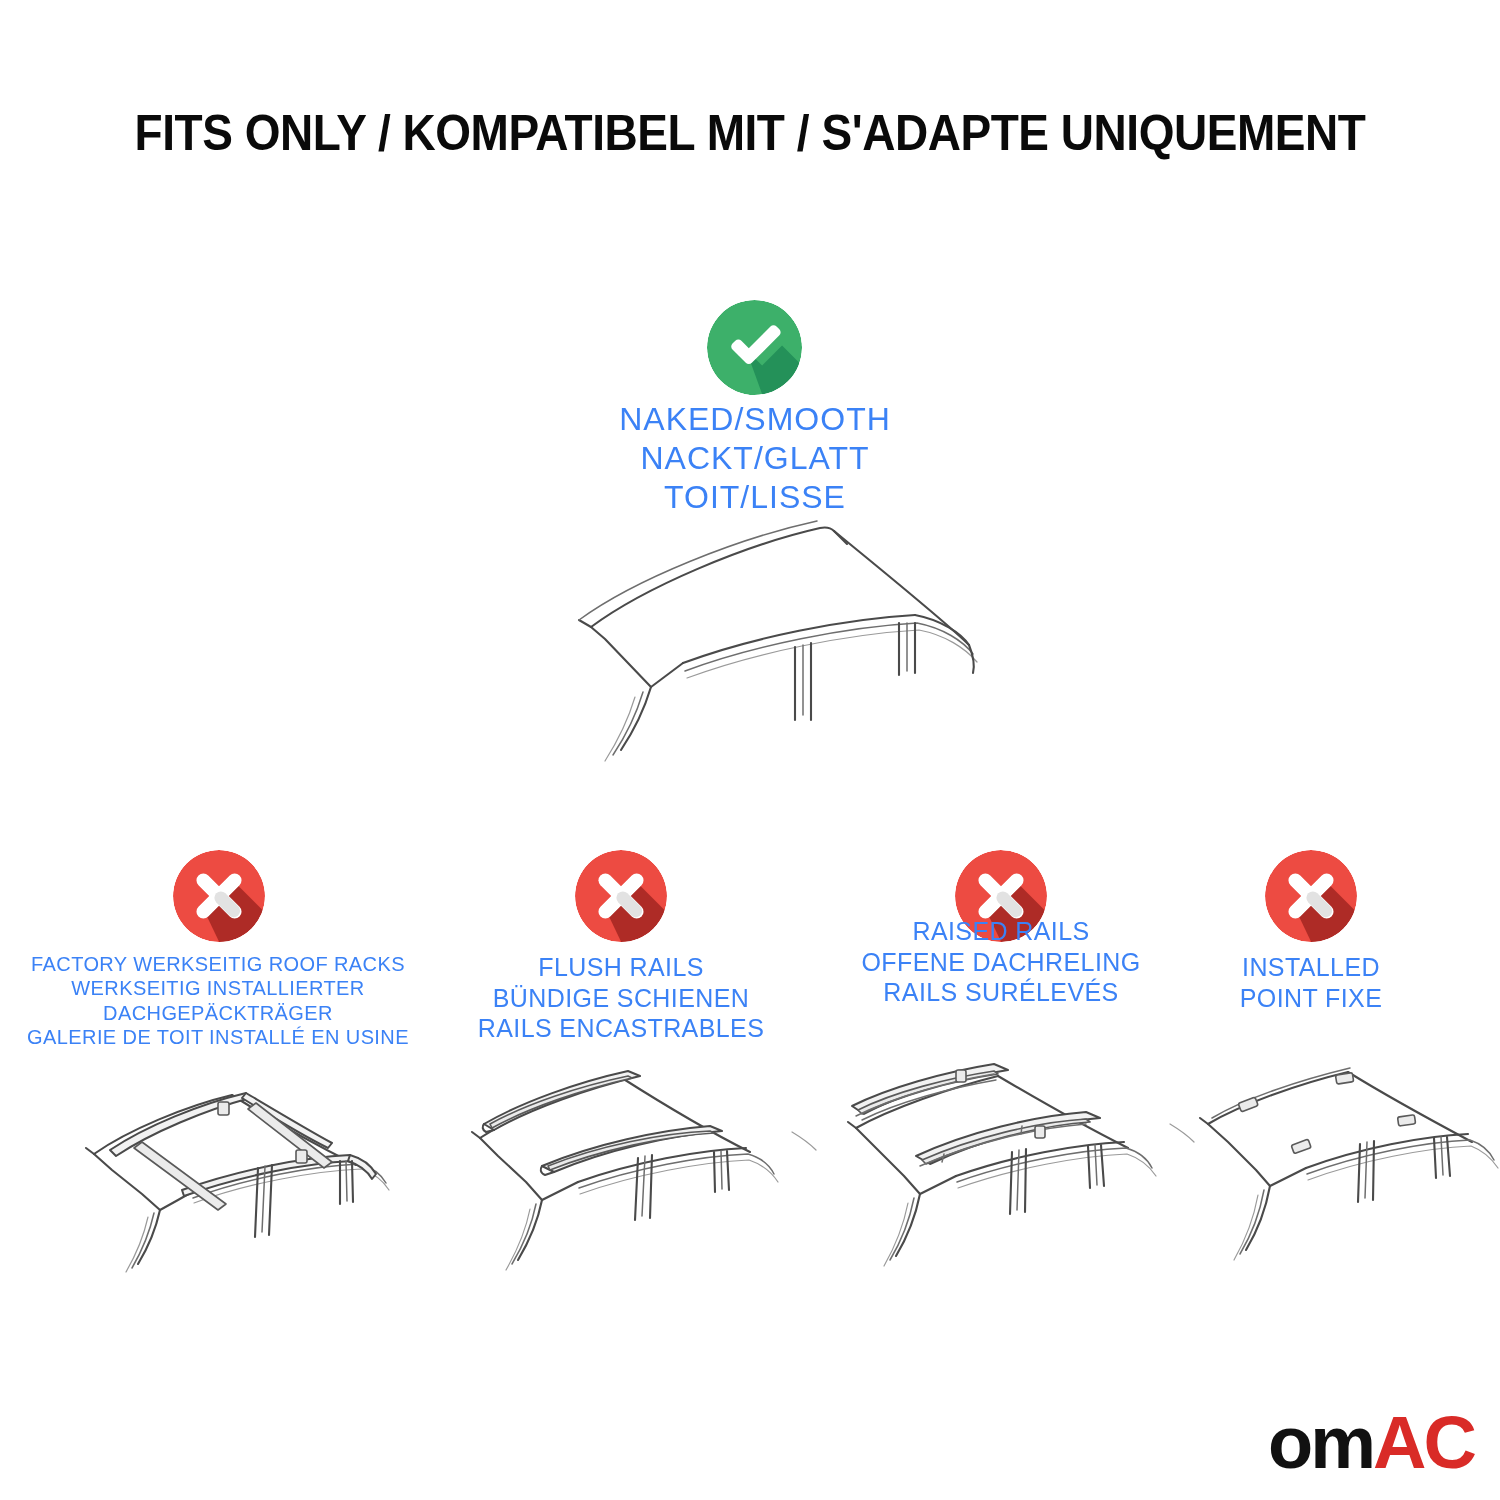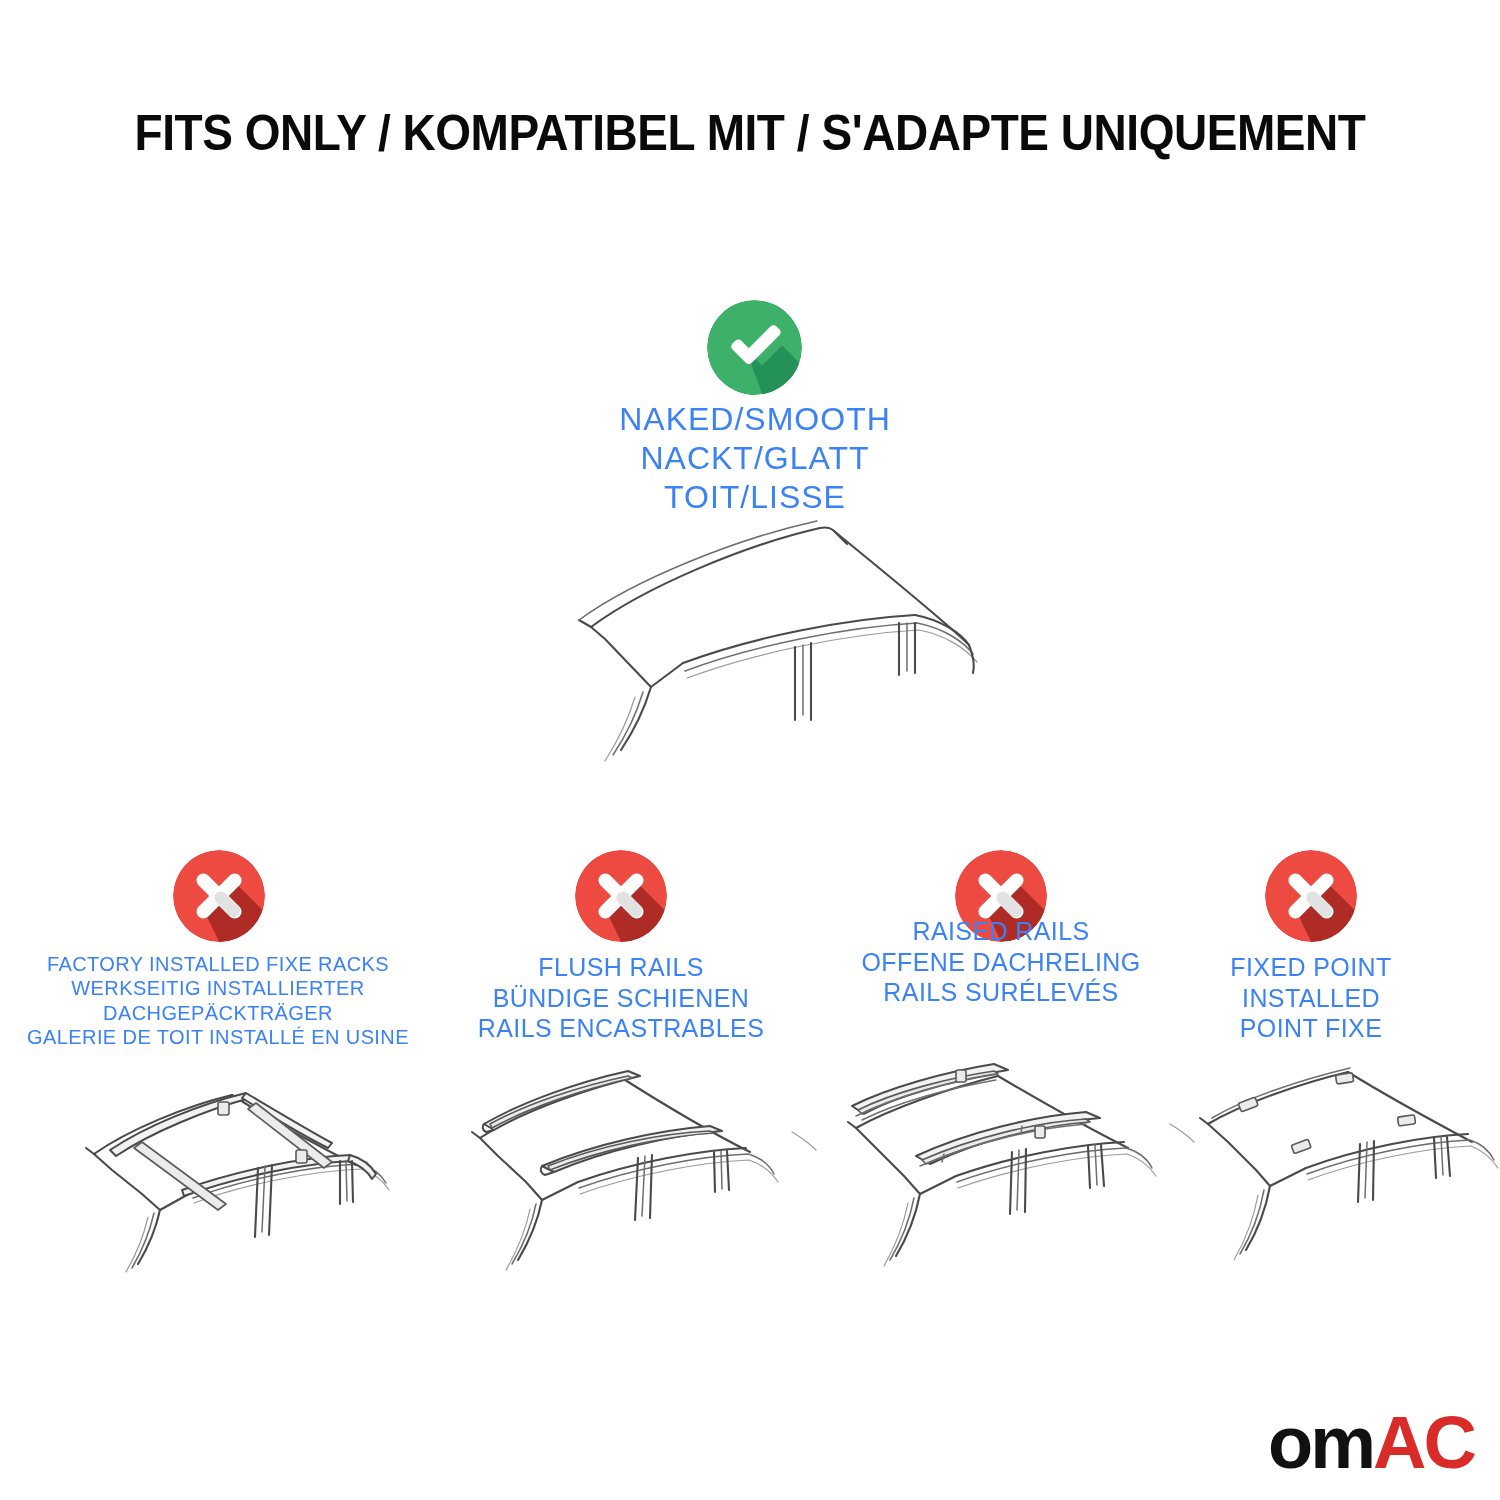--- a/index.html
+++ b/index.html
@@ -223,40 +223,39 @@
       <g stroke-linecap="round" stroke-linejoin="round">
         <line x1="33" y1="33" x2="67" y2="67" stroke="#ffffff" stroke-width="15"></line>
         <line x1="67" y1="33" x2="33" y2="67" stroke="#ffffff" stroke-width="15"></line>
         <line x1="52" y1="52" x2="66" y2="66" stroke="#e2e2e2" stroke-width="14" stroke-linecap="round"></line>
       </g>
     </g>
   </svg>
 </div>
 
 <div class="caption small" style="left:18px; top:952px; width:400px;">
-  <span class="ln">FACTORY INSTALLED FIXE RACKS</span>
+  <span class="ln">FACTORY WERKSEITIG ROOF RACKS</span>
   <span class="ln">WERKSEITIG INSTALLIERTER</span>
   <span class="ln">DACHGEPÄCKTRÄGER</span>
   <span class="ln">GALERIE DE TOIT INSTALLÉ EN USINE</span>
 </div>
 
 <div class="caption small" style="left:446px; top:952px; width:350px; font-size:25px;">
   <span class="ln">FLUSH RAILS</span>
   <span class="ln">BÜNDIGE SCHIENEN</span>
   <span class="ln">RAILS ENCASTRABLES</span>
 </div>
 
 <div class="caption small" style="left:826px; top:916px; width:350px; font-size:25px;">
   <span class="ln">RAISED RAILS</span>
   <span class="ln">OFFENE DACHRELING</span>
   <span class="ln">RAILS SURÉLEVÉS</span>
 </div>
 
 <div class="caption small" style="left:1161px; top:952px; width:300px; font-size:25px;">
-  <span class="ln">FIXED POINT</span>
   <span class="ln">INSTALLED</span>
   <span class="ln">POINT FIXE</span>
 </div>
 
 <div class="illus" style="left:50px; top:1062px; width:380px; height:220px;">
   <svg viewBox="0 0 380 220" width="380" height="220">
 
     <path class="rl" d="M44 92 C78 68 136 44 182 33"></path>
     <path class="rl" d="M182 33 C224 60 276 88 306 103"></path>
     <path class="rl" d="M44 92 L36 86"></path>

